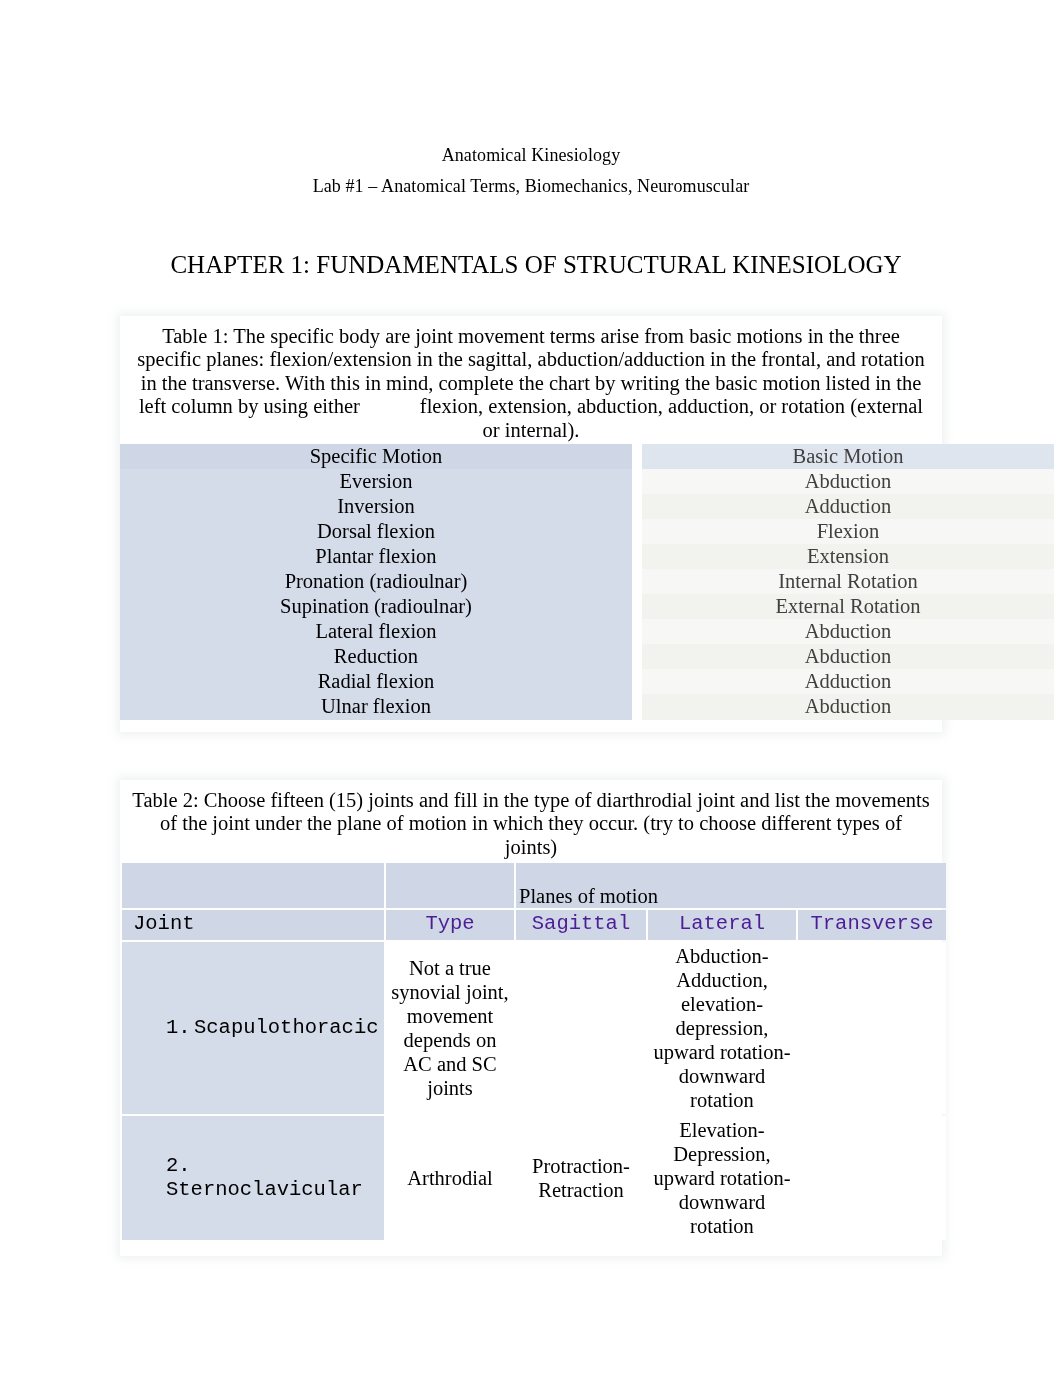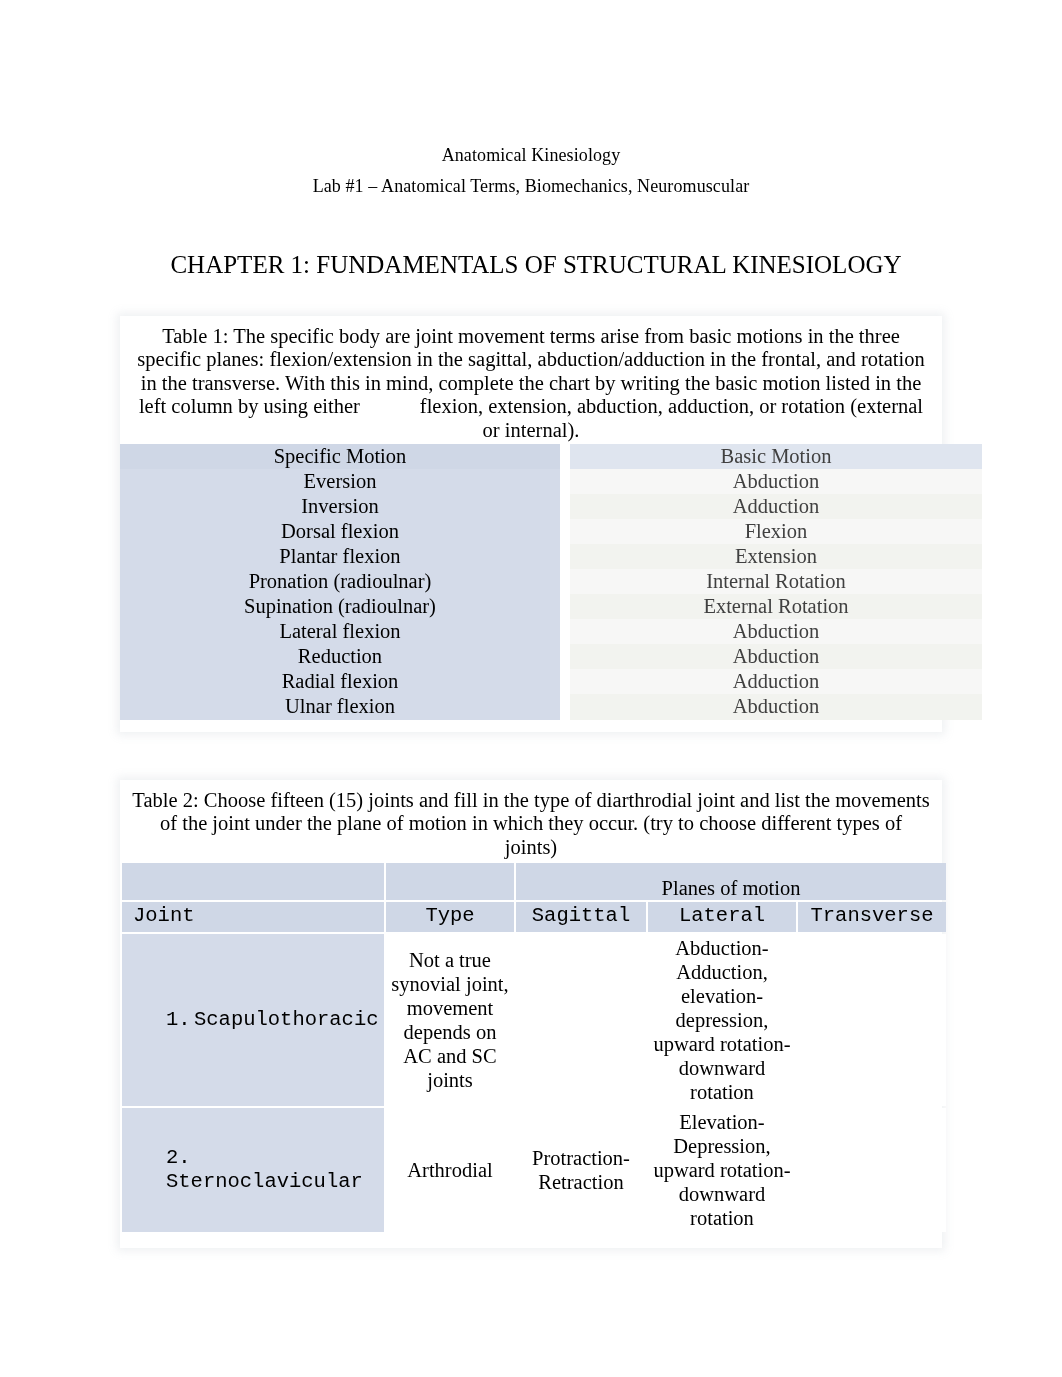--- a/index.html
+++ b/index.html
@@ -71,21 +71,21 @@
   }
   .t1 td {
     height: 25px;
     font-size: 20.5px;
     line-height: 25px;
     text-align: center;
     padding: 0;
     vertical-align: middle;
   }
   .t1 .col-left {
-    width: 440px;
+    width: 512px;
     background: #d4dbe9;
   }
   .t1 .spacer { width: 10px; background: #ffffff; }
   .t1 .col-right {
     width: 412px;
     color: #404040;
     background: #f7f7f6;
   }
   .t1 tr.header .col-left { background: #cfd7e6; }
   .t1 tr.header .col-right { background: #dfe5ef; }
@@ -111,40 +111,40 @@
     font-weight: normal;
   }
   .t2 .c-joint      { width: 262px; }
   .t2 .c-type       { width: 128px; }
   .t2 .c-sagittal   { width: 130px; }
   .t2 .c-lateral    { width: 148px; }
   .t2 .c-transverse { width: 148px; }
 
   .t2 .planes-row td {
     background: #cfd7e6;
-    text-align: center;
-    padding-top: 13px;
+    text-align: left;
+    padding-top: 21px;
     padding-bottom: 0;
     height: 29px;
   }
   .t2 .planes-row td.blank { background: #cfd7e6; }
 
   .t2 .head-row td {
     background: #cfd7e6;
     text-align: center;
     height: 15px;
     padding-bottom: 4px;
     font-family: Liberation Mono, monospace;
   }
   .t2 .head-row td.joint-head {
     text-align: left;
     padding-left: 11px;
     color: #000000;
   }
-  .t2 .head-row td.red { color: #000000; }
+  .t2 .head-row td.red { color: #4c1d95; }
 
   .t2 .body-row td {
     background: #ffffff;
     text-align: center;
     vertical-align: middle;
   }
   .t2 .body-row td.joint-cell {
     background: #d4dbe9;
     text-align: left;
     padding-left: 44px;

